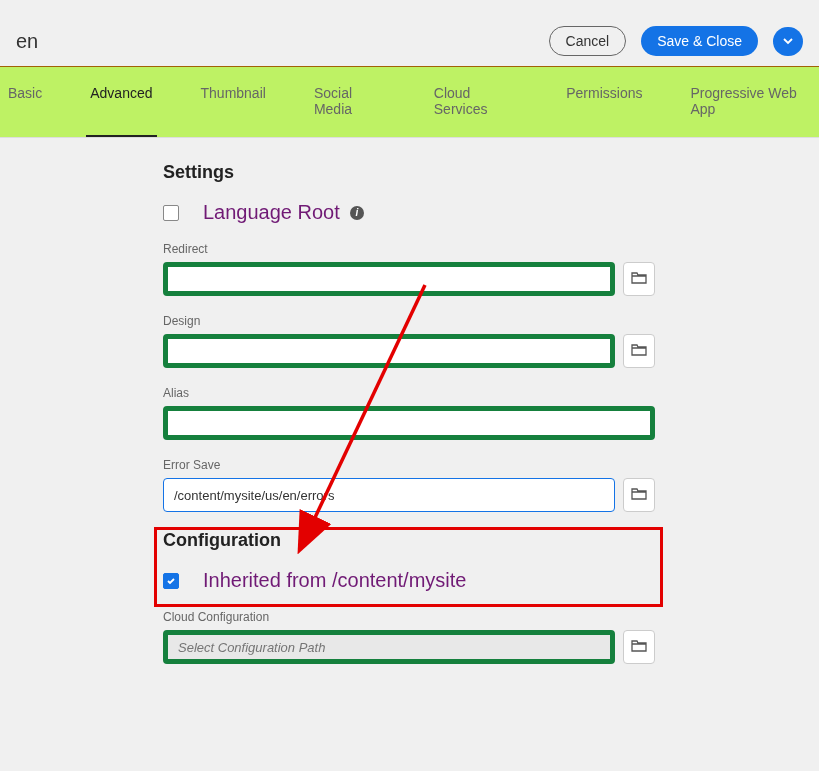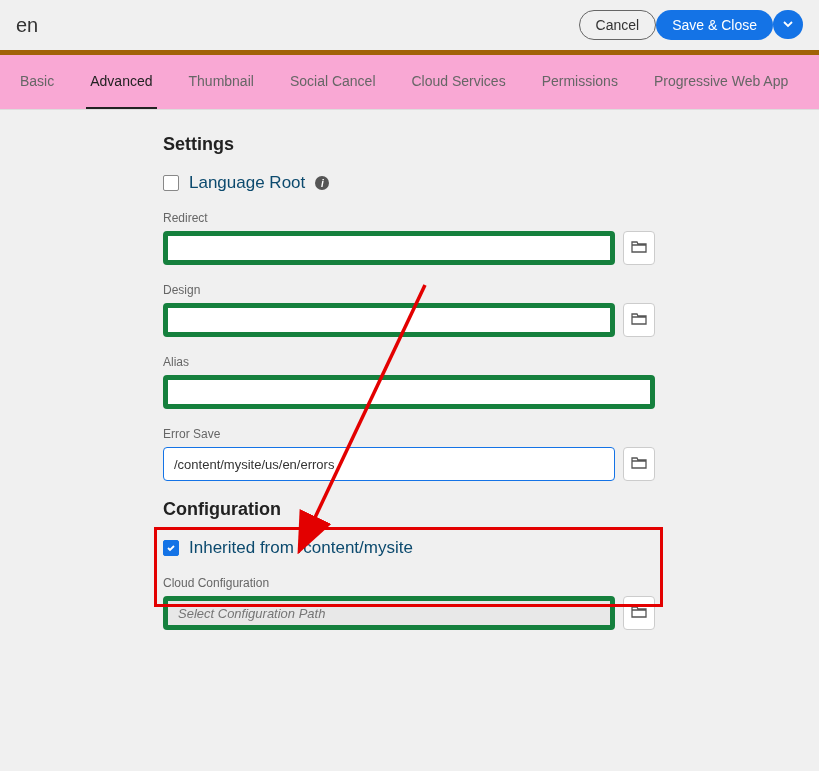--- a/index.html
+++ b/index.html
@@ -9,31 +9,32 @@
       width: 819px;
       height: 771px;
       overflow: hidden;
       position: relative;
     }
     .header {
       display: flex;
       justify-content: space-between;
       align-items: center;
       padding: 10px 16px;
-      border-bottom: 5px solid #a16207;
+      border-bottom: 1px solid #a16207;
+      margin-top: 16px;
     }
     .page-title {
       font-size: 20px;
       font-weight: 300;
       color: #333;
     }
     .header-actions {
       display: flex;
-      gap: 0;
-      align-items: flex-start;
+      gap: 15px;
+      align-items: center;
     }
     .btn-cancel {
       background: transparent;
       border: 1.5px solid #666;
       border-radius: 16px;
       padding: 6px 16px;
       font-size: 14px;
       color: #333;
       cursor: pointer;
     }
@@ -52,24 +53,24 @@
       border-radius: 16px;
       padding: 7px 10px;
       color: white;
       cursor: pointer;
       display: flex;
       align-items: center;
       justify-content: center;
     }
     .tabs {
       display: flex;
-      gap: 28px;
-      padding: 0 16px;
+      gap: 40px;
+      padding: 0 4px;
       border-bottom: 1px solid #ddd;
-      background: #f9a8d4;
+      background: #bef264;
     }
     .tab {
       padding: 18px 4px;
       font-size: 14px;
       color: #666;
       cursor: pointer;
       border-bottom: 2px solid transparent;
     }
     .tab.active {
       color: #222;
@@ -131,22 +132,23 @@
       cursor: pointer;
       display: inline-flex;
       align-items: center;
       justify-content: center;
     }
     .checkbox.checked {
       background: #1473e6;
       border-color: #1473e6;
     }
     .checkbox-label {
-      font-size: 17px;
-      color: #0c4a6e;
+      font-size: 20px;
+      color: #701a75;
+      margin-left: 14px;
     }
     .info-icon {
       width: 14px;
       height: 14px;
       border-radius: 50%;
       background: #555;
       color: white;
       font-size: 10px;
       display: inline-flex;
       align-items: center;
@@ -215,21 +217,21 @@
           </svg>
       </span>
     </button>
   </div>
 </div>
 
 <div class="tabs">
   <div class="tab">Basic</div>
   <div class="tab active">Advanced</div>
   <div class="tab">Thumbnail</div>
-  <div class="tab">Social Cancel</div>
+  <div class="tab">Social Media</div>
   <div class="tab">Cloud Services</div>
   <div class="tab">Permissions</div>
   <div class="tab">Progressive Web App</div>
 </div>
 
 <div class="content">
   <div class="section-title">Settings</div>
 
 
   <div class="checkbox-row">

